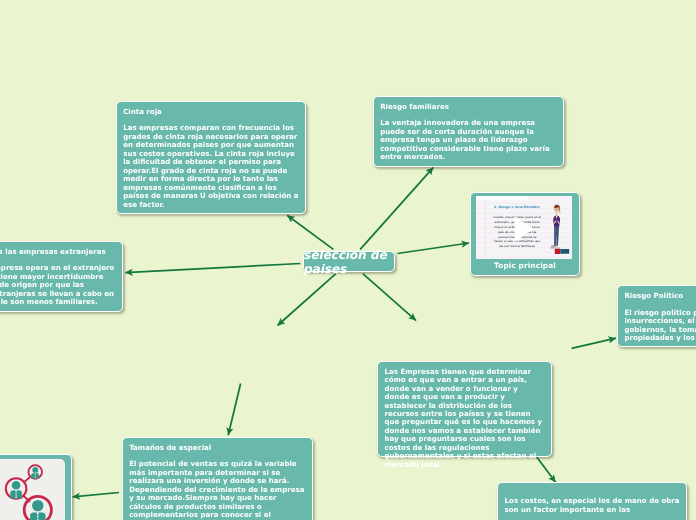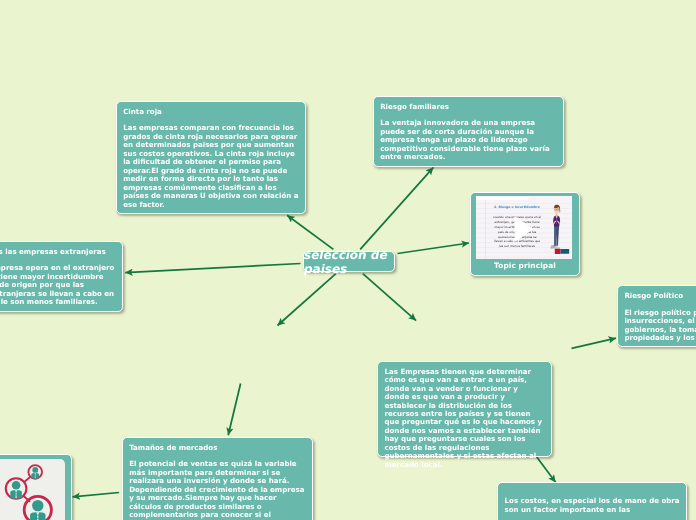--- a/index.html
+++ b/index.html
@@ -118,21 +118,21 @@
   <div class="node" style="left:617.2px;top:285.2px;width:191px;height:62px;">
     <div class="pad">
       <div class="ttl">Riesgo Político</div>
       <div class="gap"></div>
       <div class="bdy">El riesgo político puede incluir guerras e insurrecciones, el cambio o caída de los gobiernos, la toma o expropiación de propiedades y los cambios en las leyes.</div>
     </div>
   </div>
 
   <div class="node" style="left:122px;top:437px;width:191px;height:100px;">
     <div class="pad">
-      <div class="ttl">Tamaños de mercados</div>
+      <div class="ttl">Tamaños de especial</div>
       <div class="gap"></div>
       <div class="bdy">El potencial de ventas es quizá la variable más importante para determinar si se realizara una inversión y donde se hará. Dependiendo del crecimiento de la empresa y su mercado.Siempre hay que hacer cálculos de productos similares o complementarios para conocer si el</div>
     </div>
   </div>
 
   <div class="node" style="left:497.4px;top:482.2px;width:190px;height:70px;">
     <div class="pad">
       <div class="gap"></div>
       <div class="bdy">Los costos, en especial los de mano de obra son un factor importante en las</div>
     </div>

